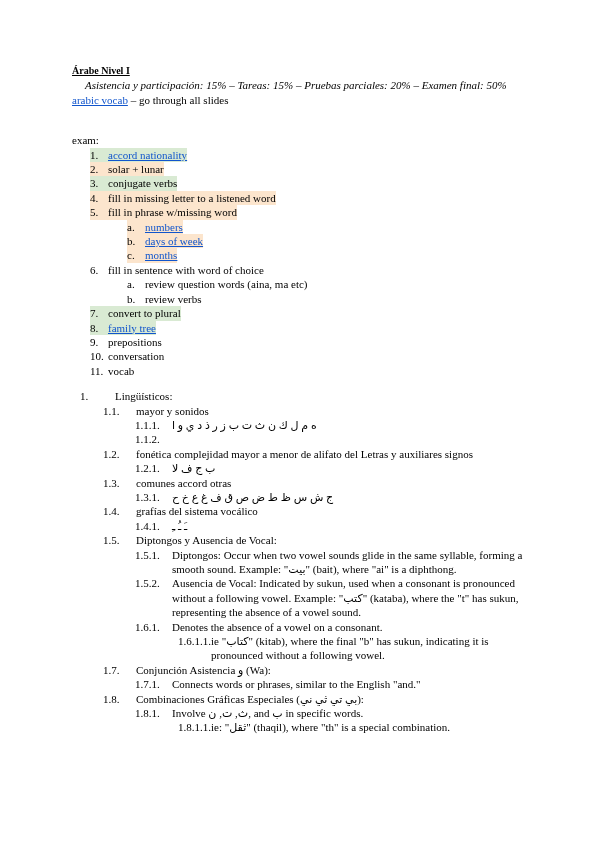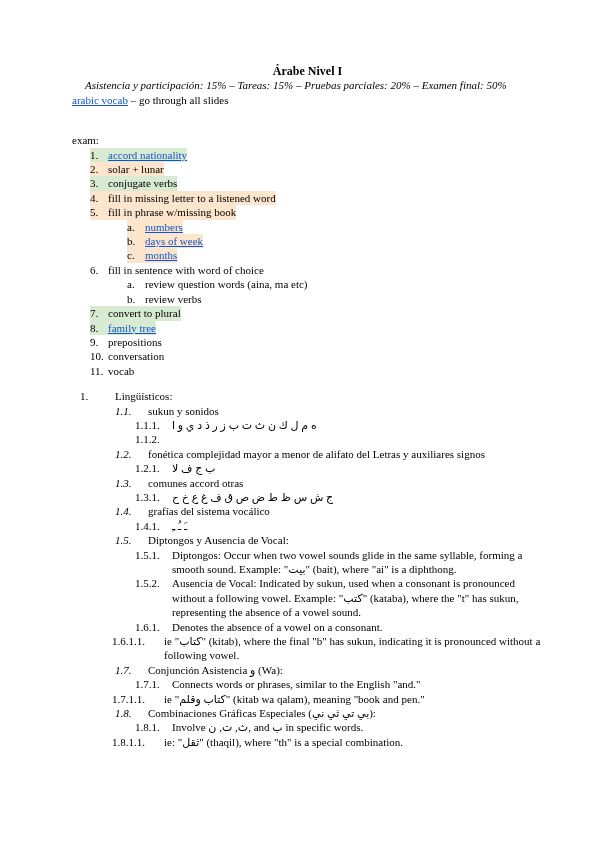--- a/index.html
+++ b/index.html
@@ -6,37 +6,37 @@
   .page{
     position:relative;
     width:600px;height:848px;
     box-sizing:border-box;
     padding:64px 57px 0 72px;
     font-family:"Liberation Serif","DejaVu Sans",serif;
     font-size:11px;line-height:14.4px;color:#000;
     overflow:hidden;
   }
   .title{
-    margin:0;text-align:center;
-    font-size:12px;font-weight:bold;
+    margin:0;
+    font-size:10px;font-weight:bold;text-decoration:underline;
   }
   .grading{margin:0;font-style:italic;text-indent:13px;}
   .vocabline{margin:0;}
   .examlabel{margin:26px 0 0 0;}
   .listblock{margin:0;}
   #outline-list{margin-top:11px;}
   .row{display:flex;align-items:baseline;min-height:14.4px;}
   .num{flex:0 0 auto;white-space:pre;}
   .txt{flex:0 1 auto;}
   .exam.l1 > .num{margin-left:18px;width:18px;}
   .exam.l2 > .num{margin-left:55px;width:18px;}
   .out.l1 > .num{margin-left:8px;width:35px;}
-  .out.l2 > .num{margin-left:43px;width:33px;font-style:italic;}
+  .out.l2 > .num{margin-left:31px;width:33px;}
   .out.l3 > .num{margin-left:63px;width:37px;}
-  .out.l4 > .num{margin-left:40px;width:52px;}
+  .out.l4 > .num{margin-left:87px;width:52px;text-align:right;}
   .hl-green{background:var(--hl-green,#d9ead3);}
   .hl-peach{background:var(--hl-peach,#fce5cd);}
   .lnk{color:var(--link,#1155cc);text-decoration:underline;cursor:pointer;}
 </style>
 </head>
 <body>
 
 <div class="page">
   <h1 class="title">Árabe Nivel I</h1>
   <p class="grading">Asistencia y participación: 15% – Tareas: 15% – Pruebas parciales: 20% – Examen final: 50%</p>
@@ -54,21 +54,21 @@
       <div class="row exam l1">
         <span class="num hl-green">3.</span>
         <span class="txt hl-green">conjugate verbs</span>
       </div>
       <div class="row exam l1">
         <span class="num hl-peach">4.</span>
         <span class="txt hl-peach">fill in missing letter to a listened word</span>
       </div>
       <div class="row exam l1">
         <span class="num hl-peach">5.</span>
-        <span class="txt hl-peach">fill in phrase w/missing book</span>
+        <span class="txt hl-peach">fill in phrase w/missing word</span>
       </div>
       <div class="row exam l2">
         <span class="num hl-peach">a.</span>
         <span class="txt hl-peach lnk">numbers</span>
       </div>
       <div class="row exam l2">
         <span class="num hl-peach">b.</span>
         <span class="txt hl-peach lnk">days of week</span>
       </div>
       <div class="row exam l2">
@@ -108,21 +108,21 @@
         <span class="txt">vocab</span>
       </div>
     </div>
   <div class="listblock" id="outline-list">
       <div class="row out l1">
         <span class="num">1.</span>
         <span class="txt">Lingüísticos:</span>
       </div>
       <div class="row out l2">
         <span class="num">1.1.</span>
-        <span class="txt">sukun y sonidos</span>
+        <span class="txt">mayor y sonidos</span>
       </div>
       <div class="row out l3">
         <span class="num">1.1.1.</span>
         <span class="txt">ه م ل ك ن ث ت ب ز ر ذ د ي و ا</span>
       </div>
       <div class="row out l3">
         <span class="num">1.1.2.</span>
         <span class="txt"></span>
       </div>
       <div class="row out l2">
@@ -170,24 +170,20 @@
         <span class="txt">ie "كتاب" (kitab), where the final "b" has sukun, indicating it is pronounced without a following vowel.</span>
       </div>
       <div class="row out l2">
         <span class="num">1.7.</span>
         <span class="txt">Conjunción Asistencia و (Wa):</span>
       </div>
       <div class="row out l3">
         <span class="num">1.7.1.</span>
         <span class="txt">Connects words or phrases, similar to the English "and."</span>
       </div>
-      <div class="row out l4">
-        <span class="num">1.7.1.1.</span>
-        <span class="txt">ie "كتاب وقلم" (kitab wa qalam), meaning "book and pen."</span>
-      </div>
       <div class="row out l2">
         <span class="num">1.8.</span>
         <span class="txt">Combinaciones Gráficas Especiales (بي تي ثي ني):</span>
       </div>
       <div class="row out l3">
         <span class="num">1.8.1.</span>
         <span class="txt">Involve ث, ت, ن, and ب in specific words.</span>
       </div>
       <div class="row out l4">
         <span class="num">1.8.1.1.</span>

